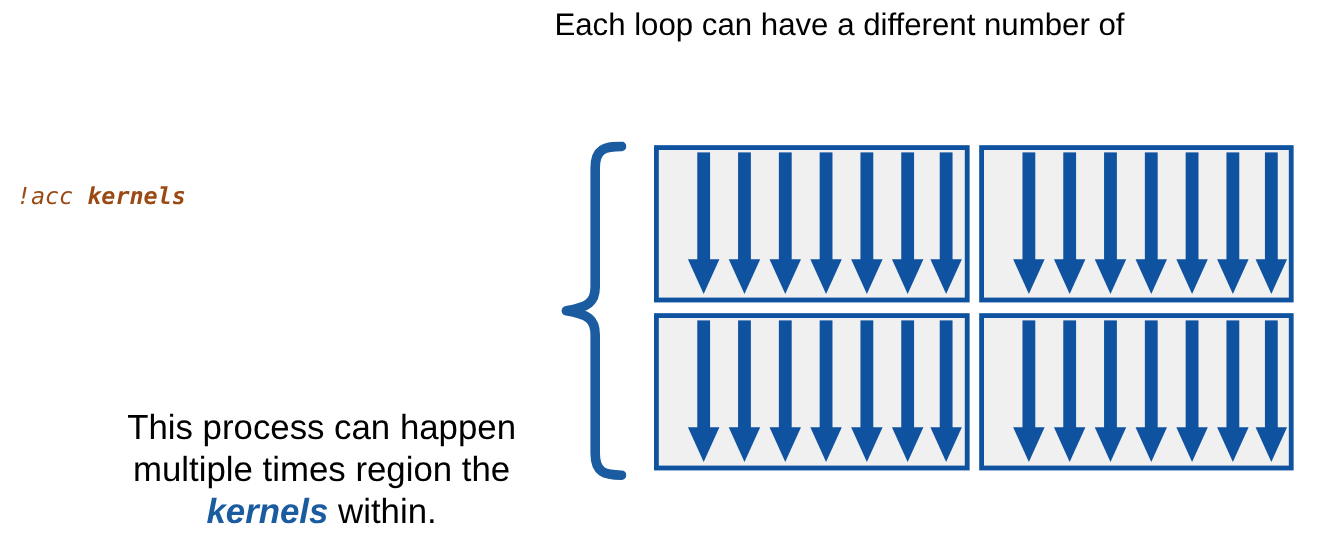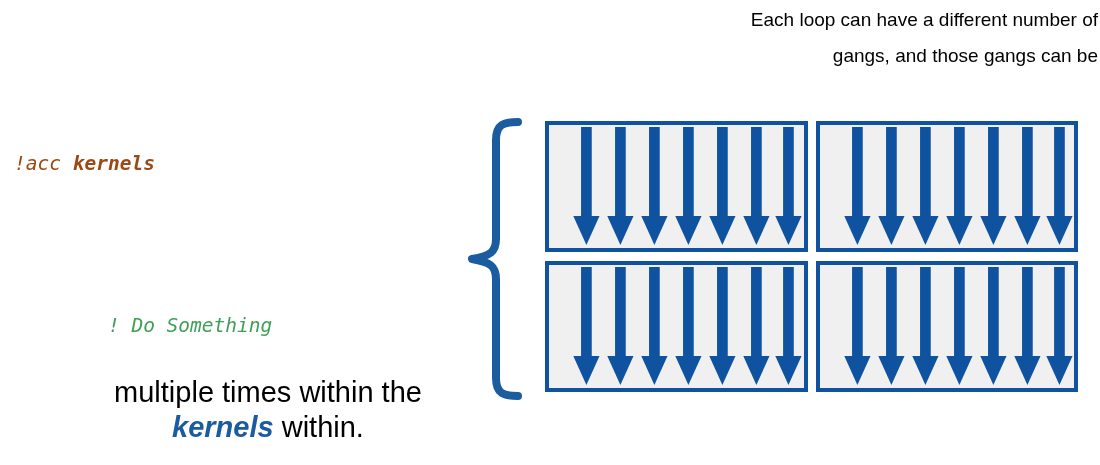--- a/index.html
+++ b/index.html
@@ -52,22 +52,22 @@
     font-weight: bold;
     font-style: italic;
   }
 
   
   #gang-heading {
     position: absolute;
     left: 462px;
     top: 2px;
     width: 636px;
-    text-align: right;
-    font-size: 19px;
+    text-align: left;
+    font-size: 26px;
     line-height: 36px;
     color: #000000;
   }
 
   
   #brace {
     position: absolute;
     left: 466px;
     top: 118px;
     width: 56px;
@@ -110,38 +110,37 @@
   }
   .gang-arrows svg { display: block; width: 100%; height: 100%; }
 </style>
 </head>
 <body>
 
 <div id="code-panel">
   <div class="code-block">
     <div class="code-line"><span class="tok-directive">!acc </span><span class="tok-directive-kw">kernels</span></div>
     <div class="code-spacer"></div>
-    <div class="code-line tok-comment">        ! Do Something</div>
     
     
     
     
     
   </div>
 </div>
 
 <div id="code-caption">
-  <br>
-  <span>multiple times within the</span><br>
+  <span>This process can happen</span><br>
+  <span>multiple times region the</span><br>
   <span class="kw-blue">kernels</span><span> within.</span>
 </div>
 
 <div id="gang-heading">
   <span>Each loop can have a different number of</span><br>
-  <span>gangs, and those gangs can be</span><br>
+  <br>
 </div>
 
 <div id="brace">
   <svg viewBox="0 0 56 282" width="56" height="282" aria-hidden="true">
     <path d="M 52 4
              C 38 4, 30 6, 30 22
              L 30 121
              C 30 134, 24 138, 6 141
              C 24 144, 30 148, 30 161
              L 30 260

